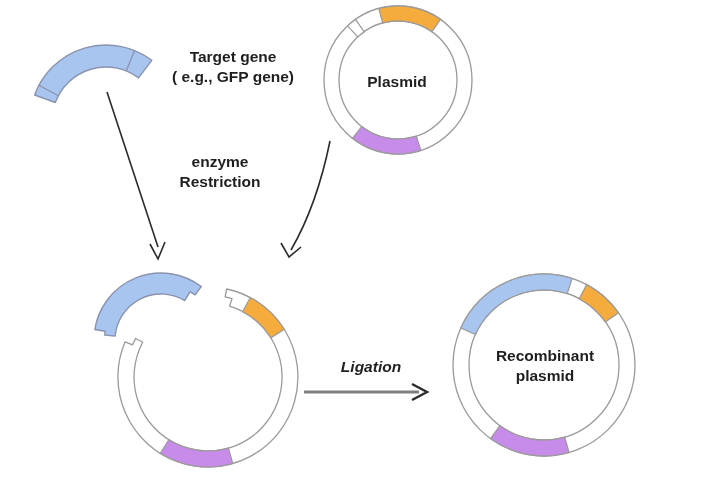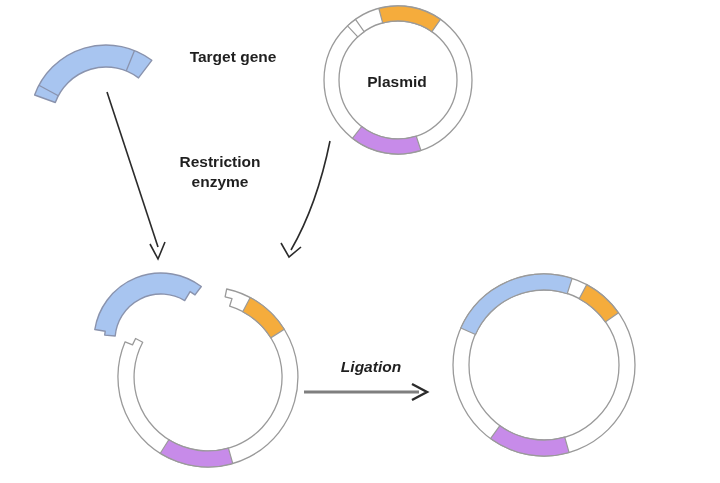--- a/index.html
+++ b/index.html
@@ -76,29 +76,34 @@
       <circle cx="544" cy="365" r="91" stroke-width="1.3" fill="#FFFFFF" stroke="#9A9A9A"></circle>
       <circle cx="544" cy="365" r="75" stroke-width="1.3" fill="#FFFFFF" stroke="#9A9A9A"></circle>
       <path d="M460.8 328 A91 91 0 0 1 572.1 278.5 L567.2 293.7 A75 75 0 0 0 475.5 334.5 Z" stroke-width="1.2" fill="#A8C5F0" stroke="#9A9A9A"></path>
       <path d="M586.7 284.6 A91 91 0 0 1 618.5 312.8 L605.4 322 A75 75 0 0 0 579.2 298.8 Z" stroke-width="1.2" fill="#F5AC3C" stroke="#9A9A9A"></path>
       <path d="M569.1 452.5 A91 91 0 0 1 490.5 438.6 L499.9 425.7 A75 75 0 0 0 564.7 437.1 Z" stroke-width="1.2" fill="#C78BE9" stroke="#9A9A9A"></path>
     </g>
   </svg>
 
   <div class="lbl" style="left:233px; top:47px;">
     <span>Target gene</span>
+    <span>( e.g., GFP gene)</span>
   </div>
 
   <div class="lbl" style="left:397px; top:72px;">
     <span>Plasmid</span>
   </div>
 
   <div class="lbl" style="left:220px; top:152px;">
+    <span>enzyme</span>
     <span>Restriction</span>
-    <span>enzyme</span>
   </div>
 
   <div class="lbl" style="left:371px; top:357px;font-style:italic;">
     <span>Ligation</span>
   </div>
 
+  <div class="lbl" style="left:545px; top:346px;">
+    <span>Recombinant</span>
+    <span>plasmid</span>
+  </div>
 
 </div>
 
 </body></html>

